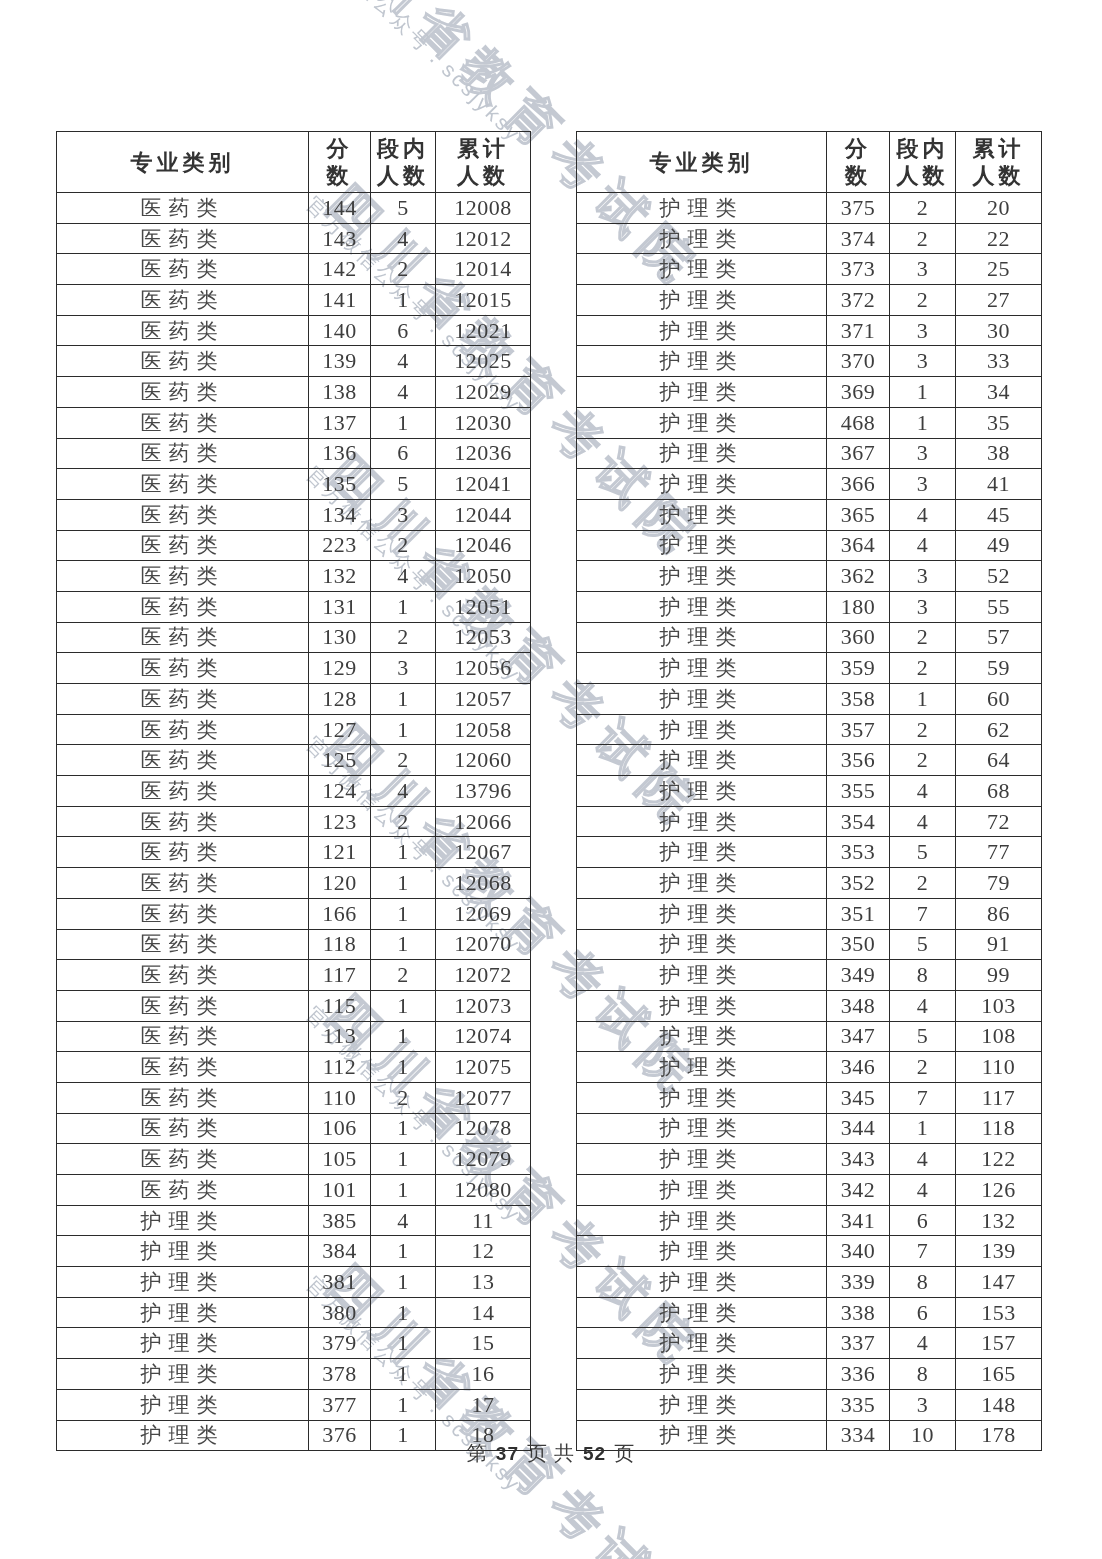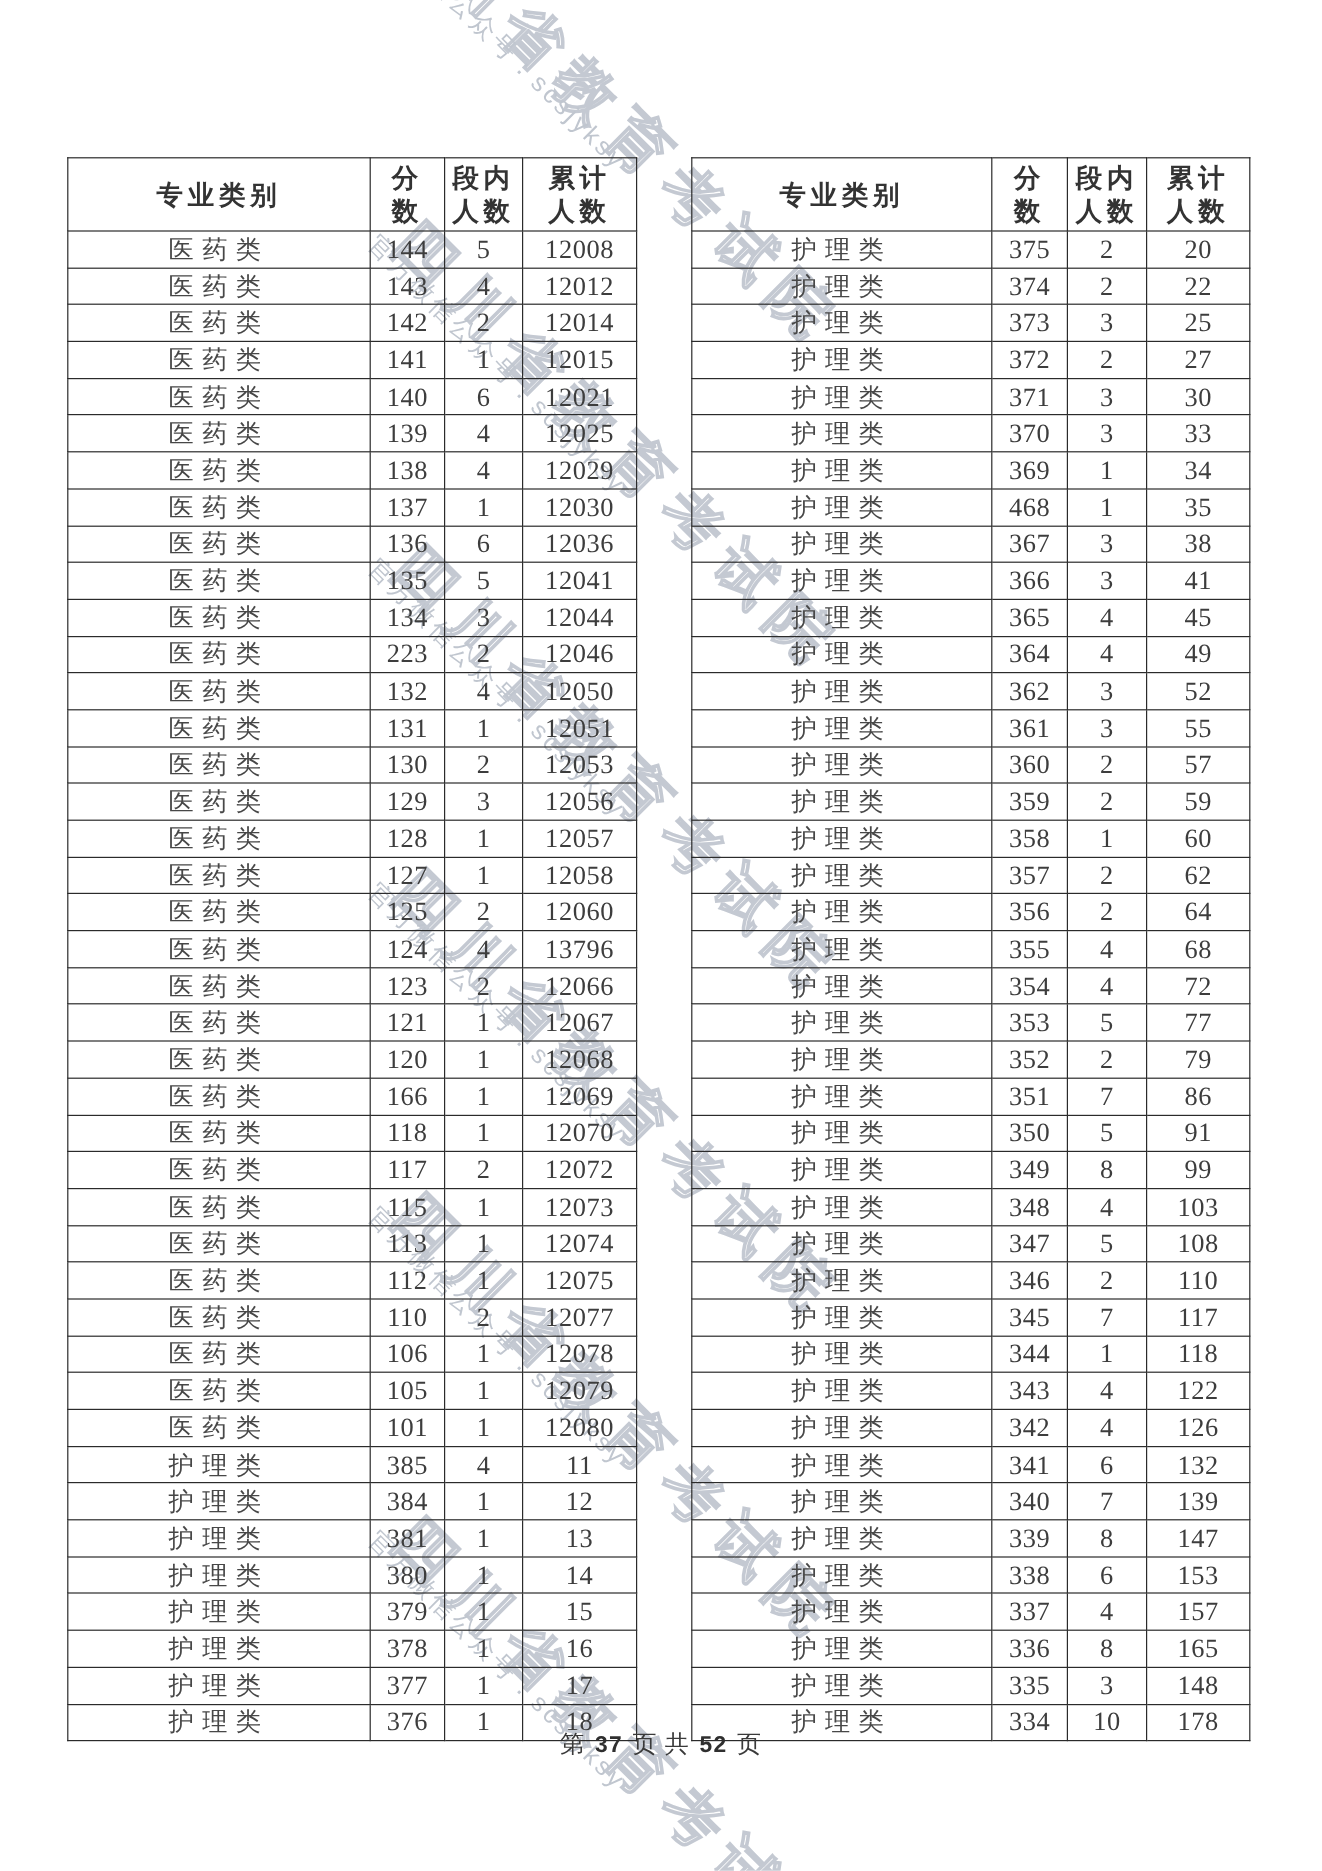--- a/index.html
+++ b/index.html
@@ -494,21 +494,21 @@
           <td class="num">49</td>
         </tr>
         <tr>
           <td class="cat">护理类</td>
           <td class="num">362</td>
           <td class="num">3</td>
           <td class="num">52</td>
         </tr>
         <tr>
           <td class="cat">护理类</td>
-          <td class="num">361</td>
+          <td class="num">180</td>
           <td class="num">3</td>
           <td class="num">55</td>
         </tr>
         <tr>
           <td class="cat">护理类</td>
           <td class="num">360</td>
           <td class="num">2</td>
           <td class="num">57</td>
         </tr>
         <tr>

